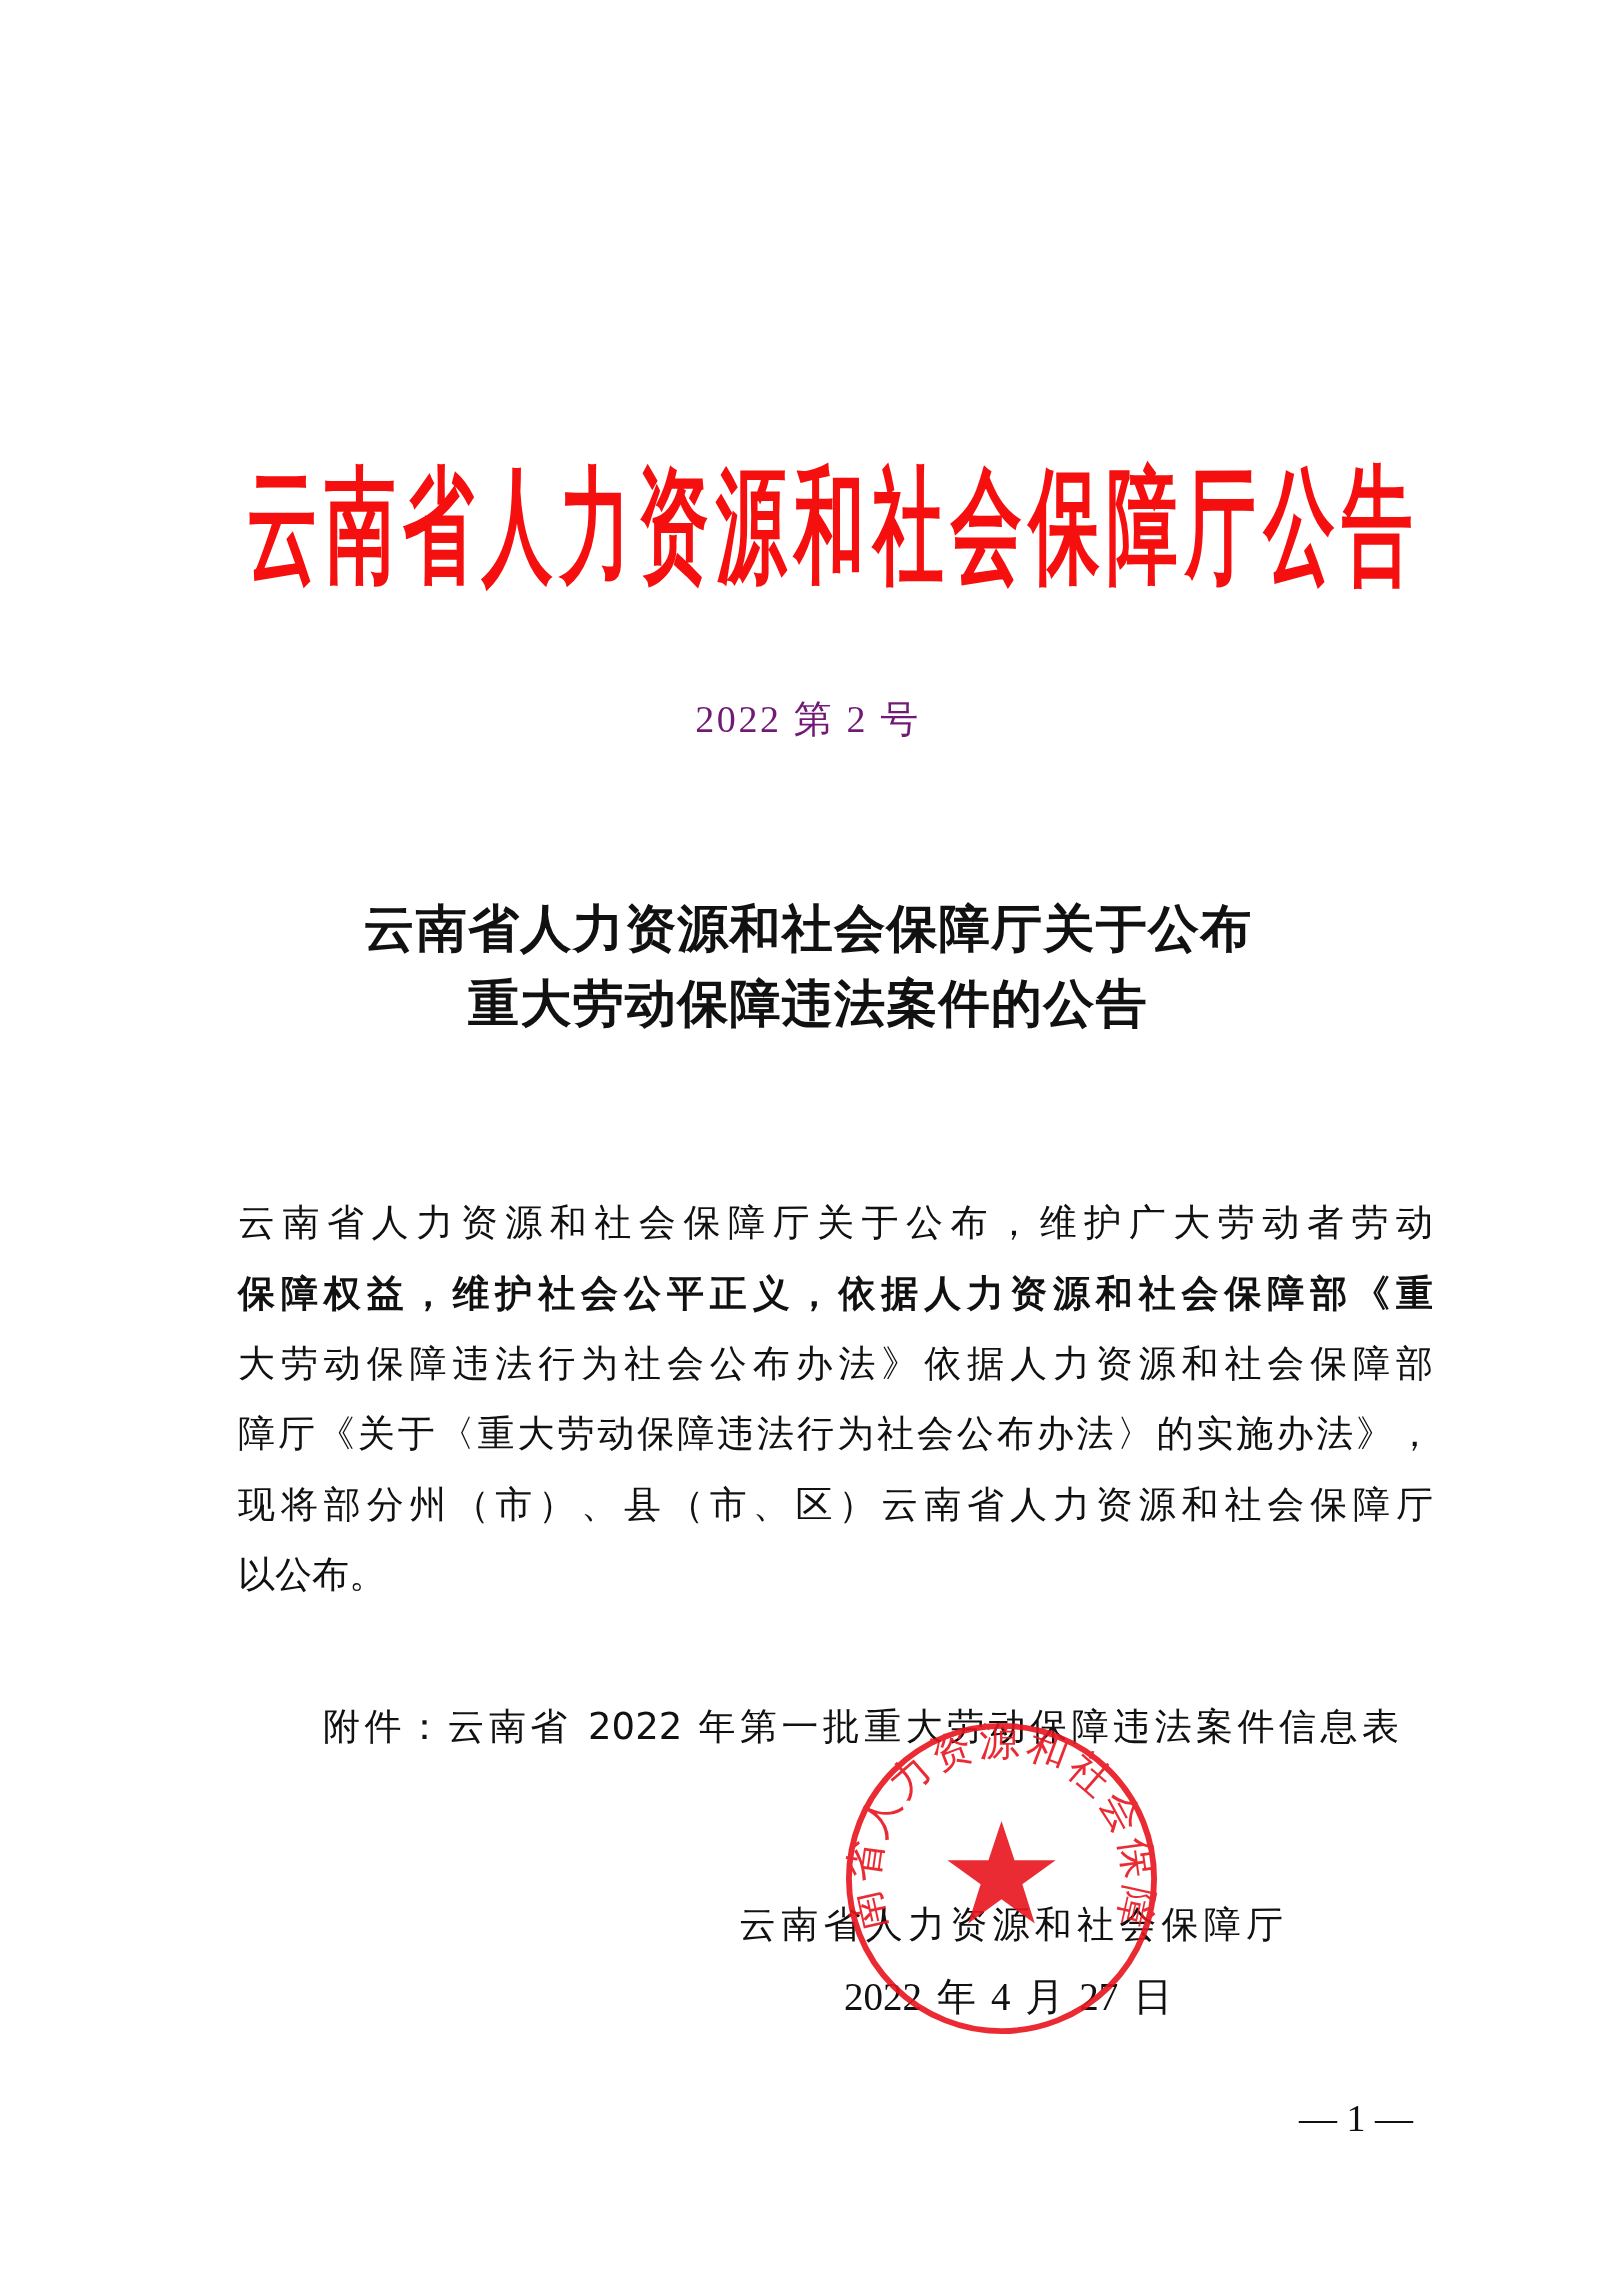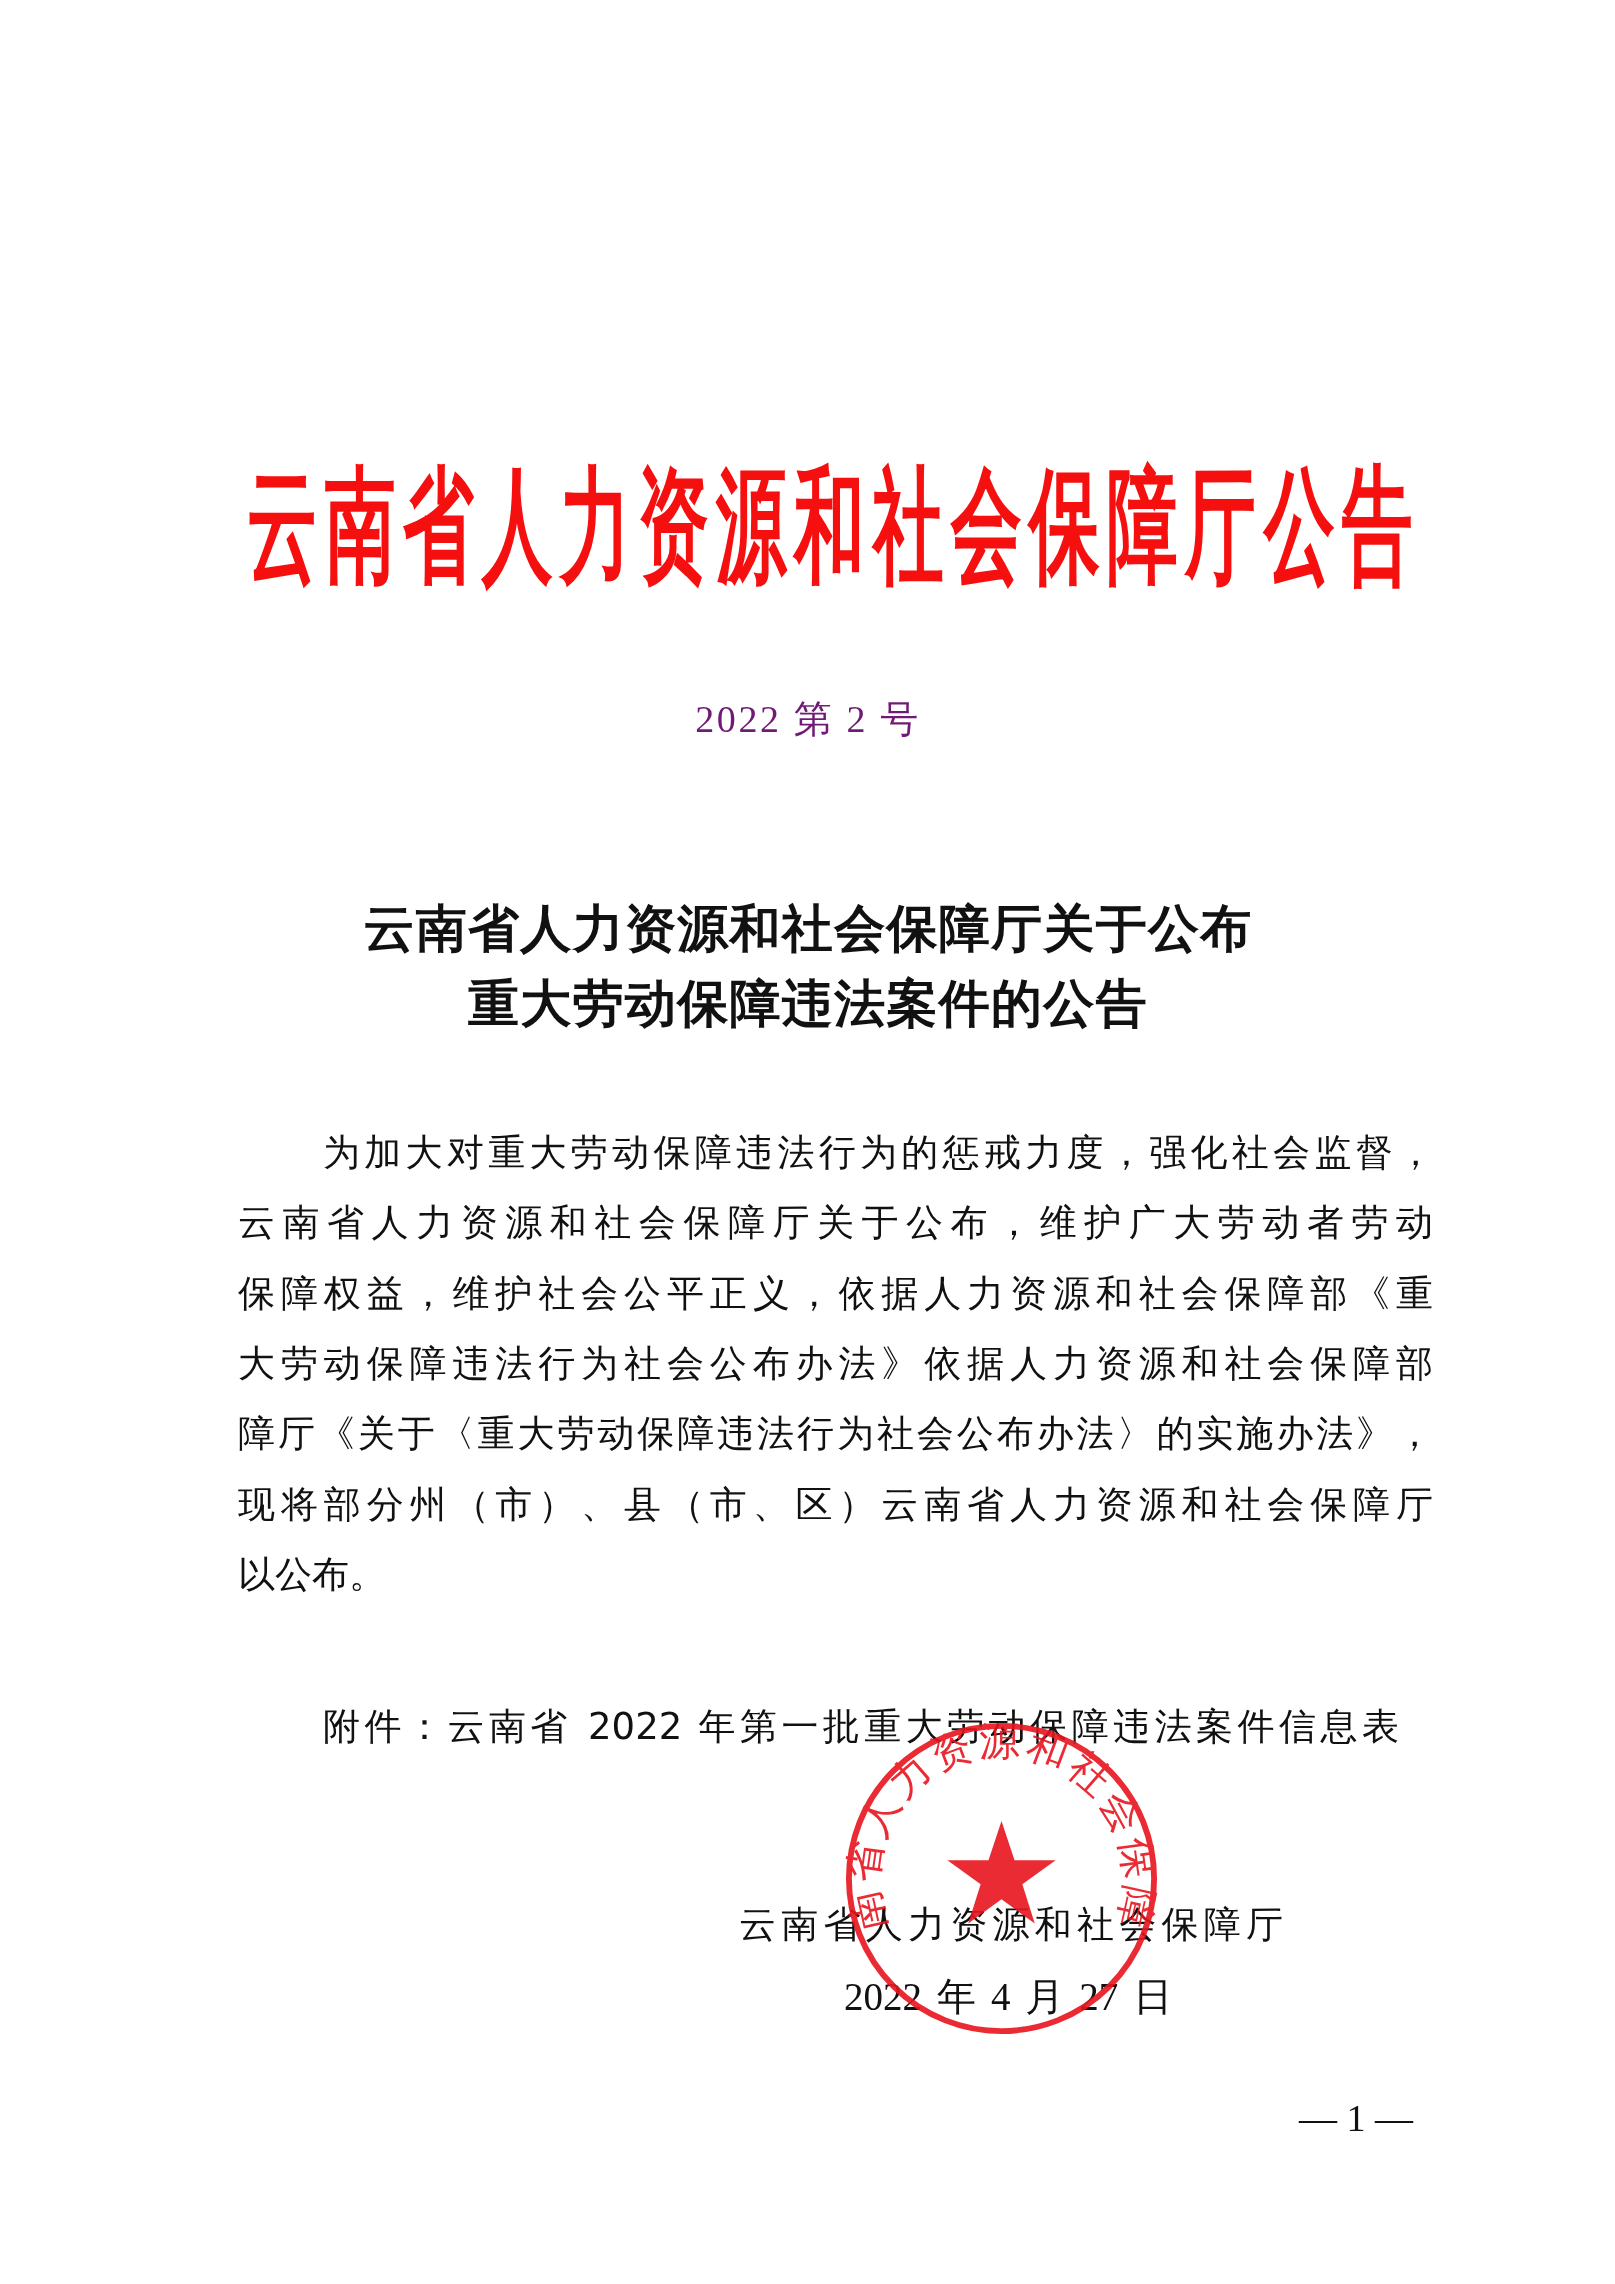--- a/index.html
+++ b/index.html
@@ -94,23 +94,22 @@
     <span>厅</span>
     <span>公</span>
     <span>告</span>
   </div>
 
   <div class="doc-number">2022 第 2 号</div>
 
   <div class="title-line l1">云南省人力资源和社会保障厅关于公布</div>
   <div class="title-line l2">重大劳动保障违法案件的公告</div>
 
-  <div class="body-line indent" style="top:1118px;">为加大对重大劳动保障违法行为的惩戒力度，强化社会监督，</div>
   <div class="body-line" style="top:1188px;">云南省人力资源和社会保障厅关于公布，维护广大劳动者劳动</div>
-  <div class="body-line" style="top:1259px;">保障权益，维护社会公平正义，依据人力资源和社会保障部《重</div>
+  <div class="body-line" style="top:1259px;font-weight:bold;">保障权益，维护社会公平正义，依据人力资源和社会保障部《重</div>
   <div class="body-line" style="top:1329px;">大劳动保障违法行为社会公布办法》依据人力资源和社会保障部</div>
   <div class="body-line" style="top:1399px;">障厅《关于〈重大劳动保障违法行为社会公布办法〉的实施办法》，</div>
   <div class="body-line" style="top:1470px;">现将部分州（市）、县（市、区）云南省人力资源和社会保障厅</div>
   <div class="body-line last" style="top:1540px;">以公布。</div>
 
   <div class="attachment">附件：云南省 2022 年第一批重大劳动保障违法案件信息表</div>
 
   <div class="signature">云南省人力资源和社会保障厅</div>
   <div class="date">2022 年 4 月 27 日</div>
 

